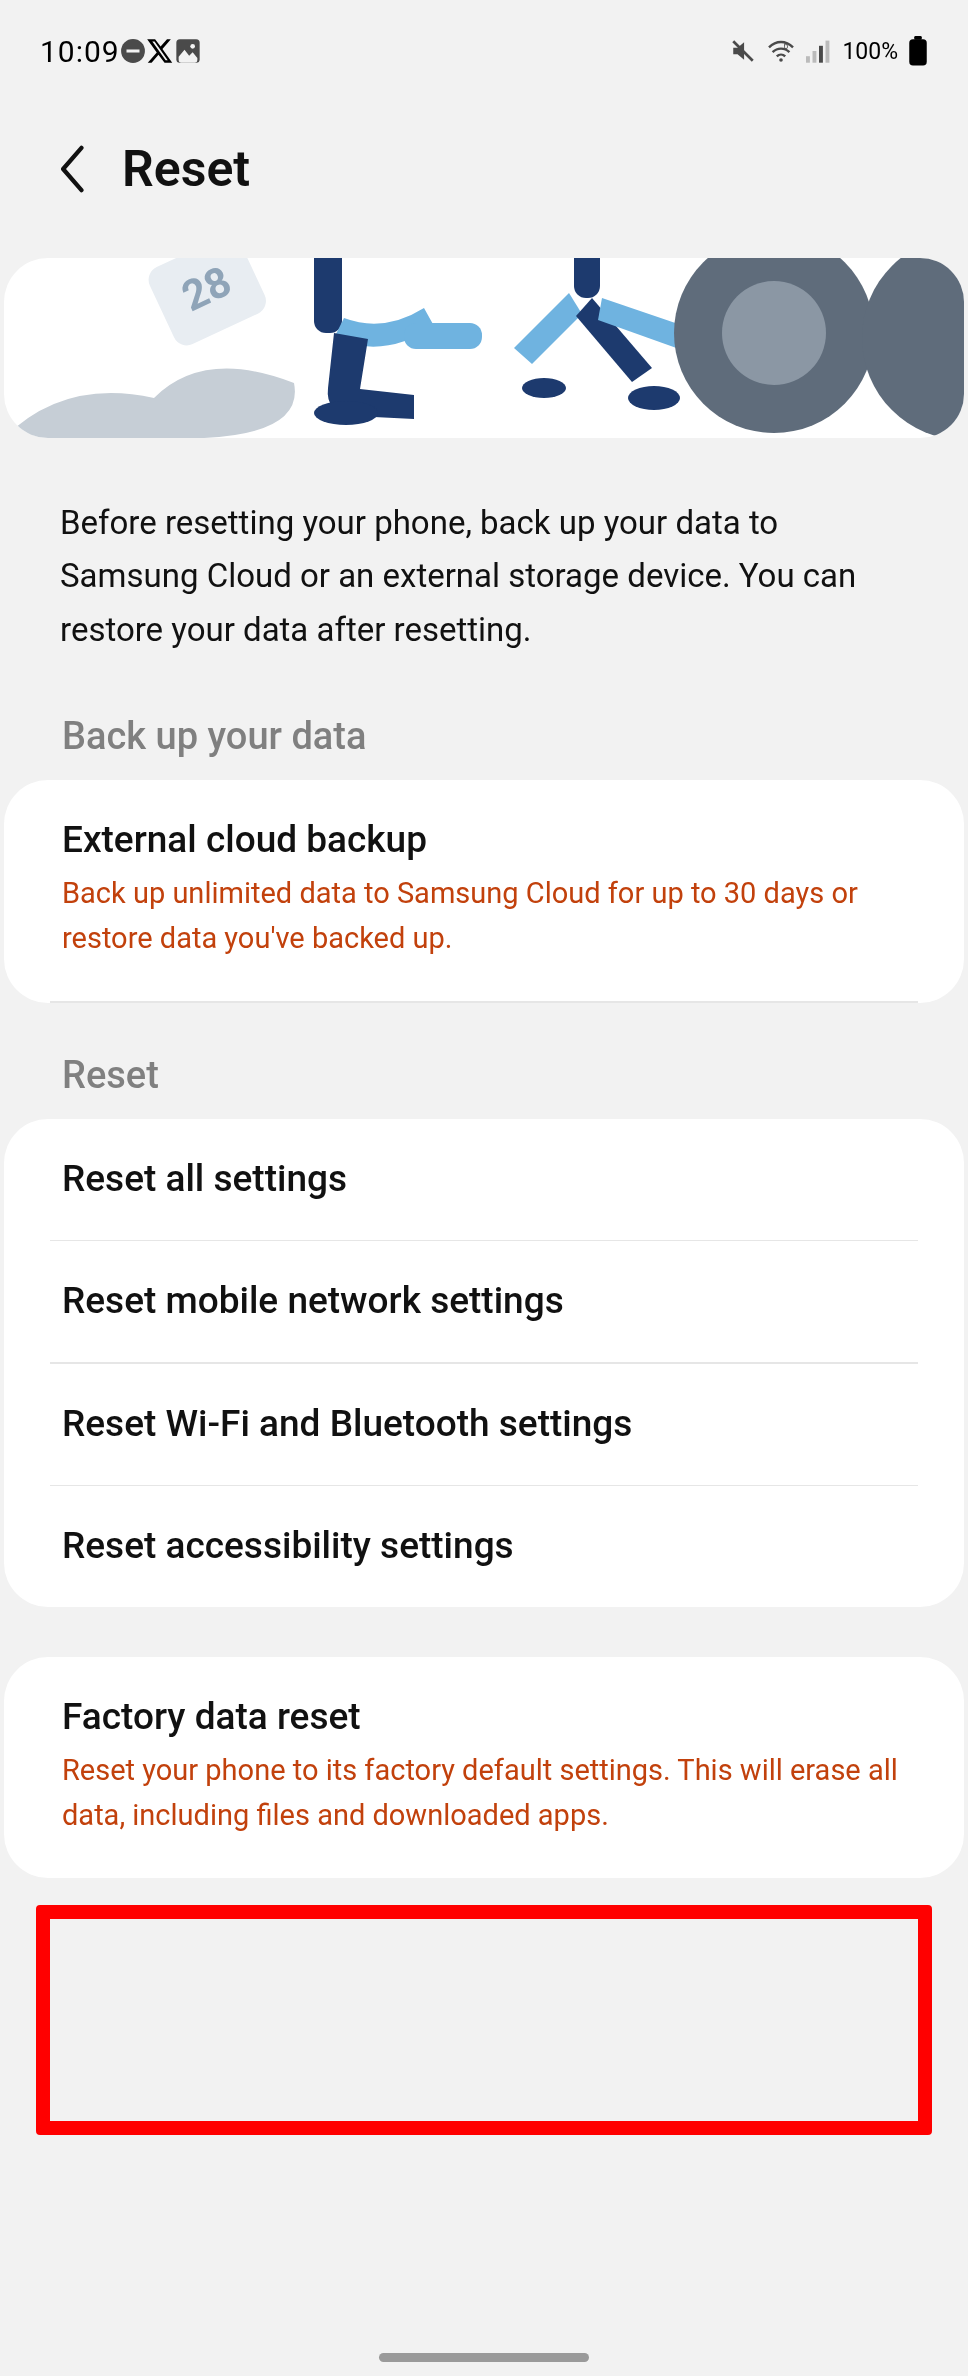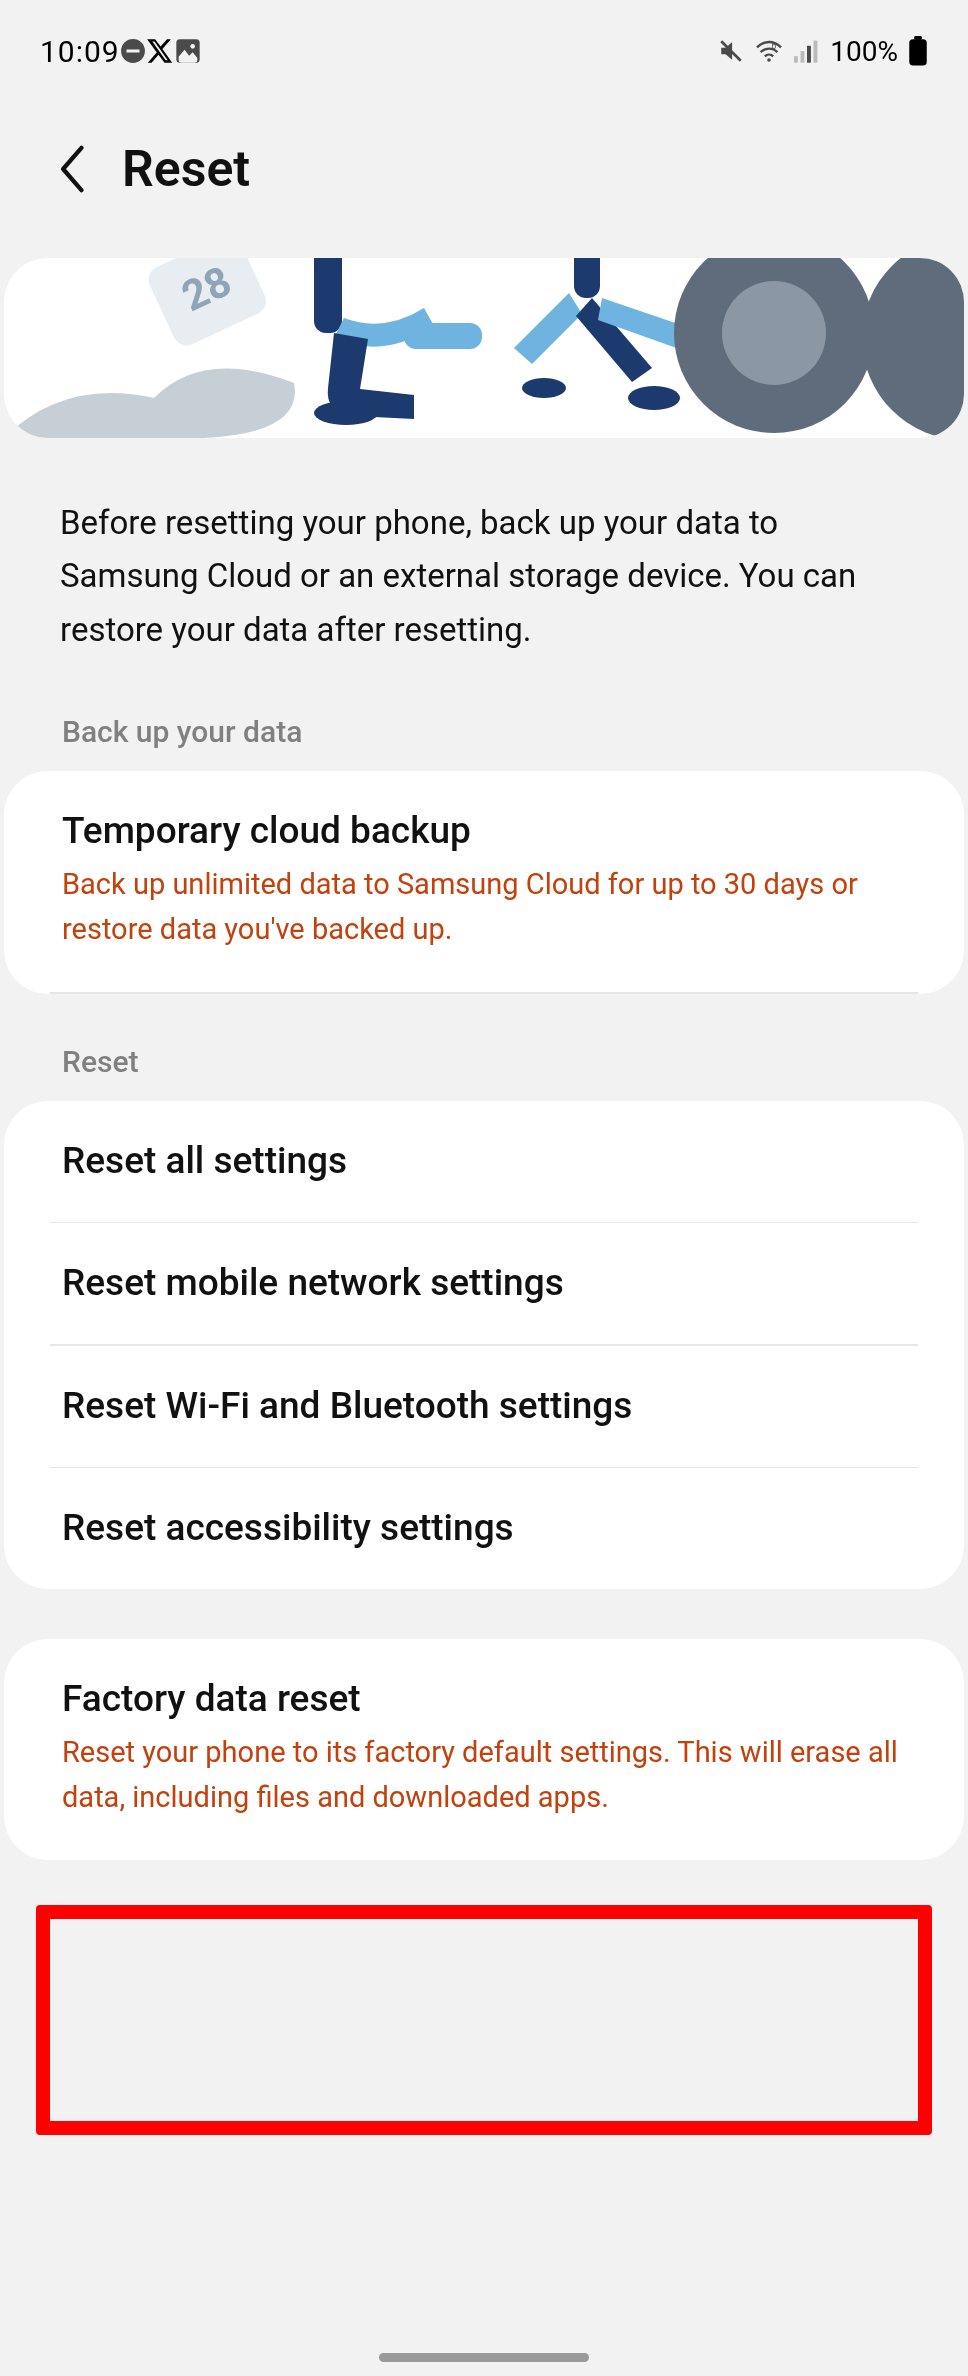--- a/index.html
+++ b/index.html
@@ -50,21 +50,21 @@
   .intro {
     padding: 58px 62px 58px 60px;
     font-size: 33px;
     line-height: 1.62;
     color: #111;
   }
 
   
   .section-label {
     padding: 0 62px 22px 62px;
-    font-size: 30px;
+    font-size: 38px;
     color: #808080;
     font-weight: 500;
   }
 
   
   .card-group {
     margin: 0 4px;
     background: #fff;
     border-radius: 44px;
     overflow: hidden;
@@ -155,21 +155,21 @@
         </svg>
     </span>
     <span class="status-icon">
       <svg width="26" height="24" viewBox="0 0 20 18">
           <rect x="0" y="13" width="3" height="5" fill="#bbb"></rect>
           <rect x="5" y="9" width="3" height="9" fill="#bbb"></rect>
           <rect x="10" y="5" width="3" height="13" fill="#4a4a4a"></rect>
           <rect x="15" y="1" width="3" height="17" fill="#bbb"></rect>
         </svg>
     </span>
-    <span style="font-size:28px;color:#000;font-weight:400">100%</span>
+    <span style="font-size:23px;color:#000;font-weight:400">100%</span>
     <span class="status-icon">
       <svg width="20" height="30" viewBox="0 0 14 24">
           <rect x="4" y="0" width="6" height="3" rx="1" fill="#000"></rect>
           <rect x="0" y="2.5" width="14" height="21" rx="3" fill="#000"></rect>
         </svg>
     </span>
   </div>
 </div>
 
 <div class="header">
@@ -212,21 +212,21 @@
     <circle cx="770" cy="75" r="52" fill="#8b97a4"></circle>
     <circle cx="960" cy="80" r="102" fill="#5f6c7b"></circle>
   </svg>
 </div>
 
 <div class="intro">Before resetting your phone, back up your data to Samsung Cloud or an external storage device. You can restore your data after resetting.</div>
 
 <div class="section-label">Back up your data</div>
 <div class="card-group">
   <div class="item">
-    <div class="item-title">Temporary cloud backup</div>
+    <div class="item-title">External cloud backup</div>
     <div class="item-desc">Back up unlimited data to Samsung Cloud for up to 30 days or restore data you've backed up.</div>
   </div>
   <div class="divider"></div>
 </div>
 
 <div class="gap"></div>
 
 <div class="section-label">Reset</div>
 <div class="card-group">
   <div class="item">

